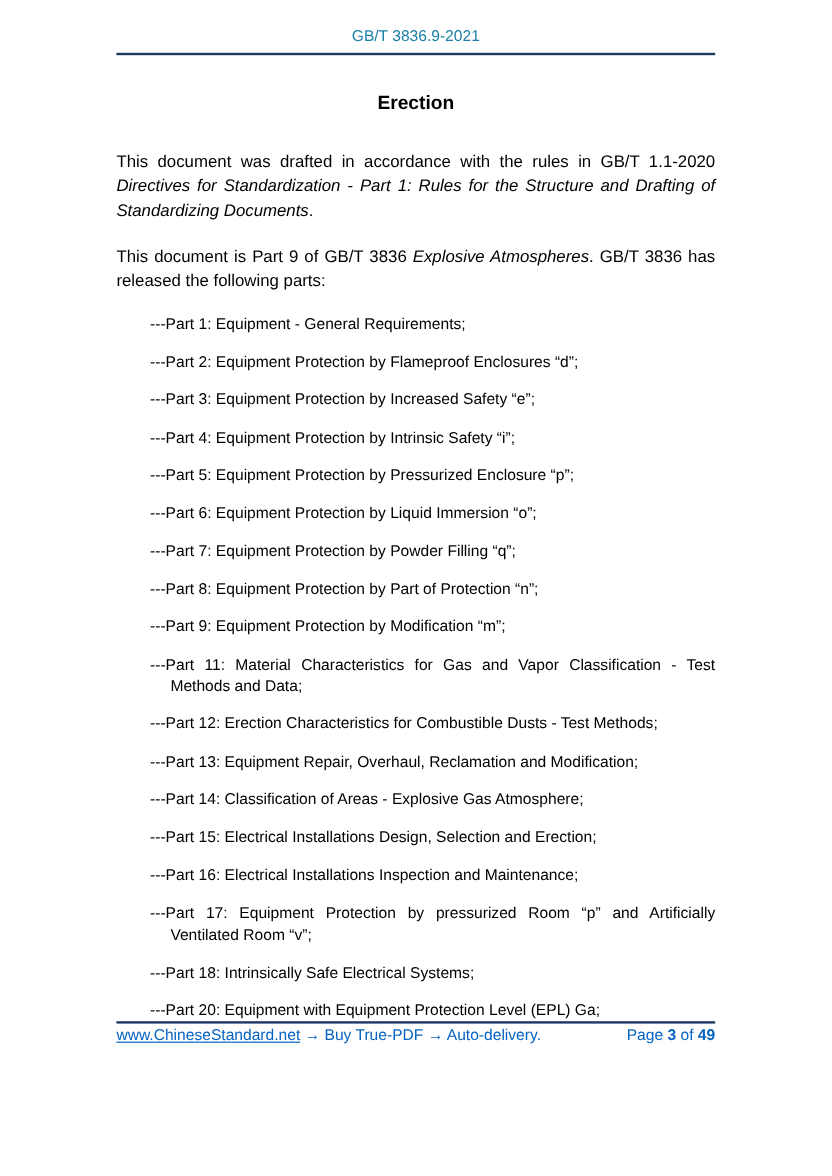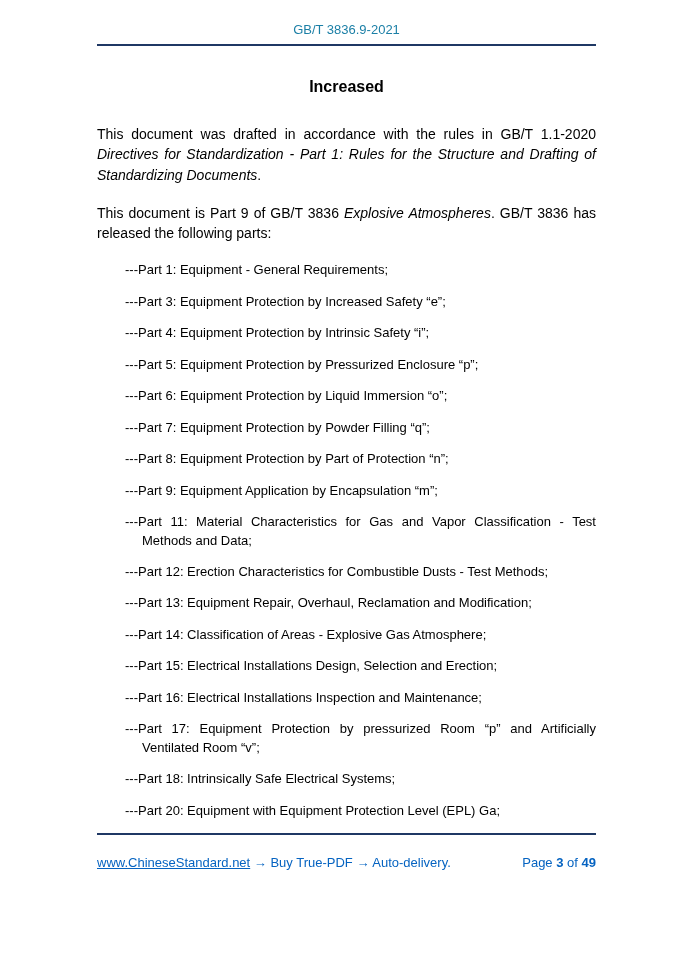--- a/index.html
+++ b/index.html
@@ -51,21 +51,21 @@
     margin-left: 28px;
     padding-left: 17px;
     text-indent: -17px;
     margin-bottom: 13px;
   }
   .footer {
     position: absolute;
     left: 97px; right: 97px;
     bottom: 38px;
     border-top: 2px solid var(--rule-color, #1f3864);
-    padding-top: 20px;
+    padding-top: 2px;
     display: flex;
     justify-content: space-between;
     align-items: baseline;
     font-size: 13px;
     color: var(--link-color, #0563c1);
   }
   .footer a, .footer .footer-link {
     color: var(--link-color, #0563c1);
     text-decoration: underline;
     cursor: pointer;
@@ -75,43 +75,44 @@
 </style>
 </head>
 <body style="--header-color: #1b7fa6; --rule-color: #1f3864; --link-color: #0563c1;">
 
 <div class="page">
 
   <div class="doc-header">GB/T 3836.9-2021</div>
 
   <hr class="rule">
 
-  <h1 class="page-title">Increased</h1>
+  <h1 class="page-title">Erection</h1>
 
   <p class="para"><span>This document was drafted in accordance with the rules in GB/T 1.1-2020 </span><i>Directives for Standardization - Part 1: Rules for the Structure and Drafting of Standardizing Documents</i><span>.</span></p>
 
   <p class="para"><span>This document is Part 9 of GB/T 3836 </span><i>Explosive Atmospheres</i><span>. GB/T 3836 has released the following parts:</span></p>
 
   <div class="parts-list">
     <div class="list-item">---Part 1: Equipment - General Requirements;</div>
 
+    <div class="list-item">---Part 2: Equipment Protection by Flameproof Enclosures “d”;</div>
 
     <div class="list-item">---Part 3: Equipment Protection by Increased Safety “e”;</div>
 
     <div class="list-item">---Part 4: Equipment Protection by Intrinsic Safety “i”;</div>
 
     <div class="list-item">---Part 5: Equipment Protection by Pressurized Enclosure “p”;</div>
 
     <div class="list-item">---Part 6: Equipment Protection by Liquid Immersion “o”;</div>
 
     <div class="list-item">---Part 7: Equipment Protection by Powder Filling “q”;</div>
 
     <div class="list-item">---Part 8: Equipment Protection by Part of Protection “n”;</div>
 
-    <div class="list-item">---Part 9: Equipment Application by Encapsulation “m”;</div>
+    <div class="list-item">---Part 9: Equipment Protection by Modification “m”;</div>
 
     <div class="list-item">---Part 11: Material Characteristics for Gas and Vapor Classification - Test Methods and Data;</div>
 
     <div class="list-item">---Part 12: Erection Characteristics for Combustible Dusts - Test Methods;</div>
 
     <div class="list-item">---Part 13: Equipment Repair, Overhaul, Reclamation and Modification;</div>
 
     <div class="list-item">---Part 14: Classification of Areas - Explosive Gas Atmosphere;</div>
 
     <div class="list-item">---Part 15: Electrical Installations Design, Selection and Erection;</div>

